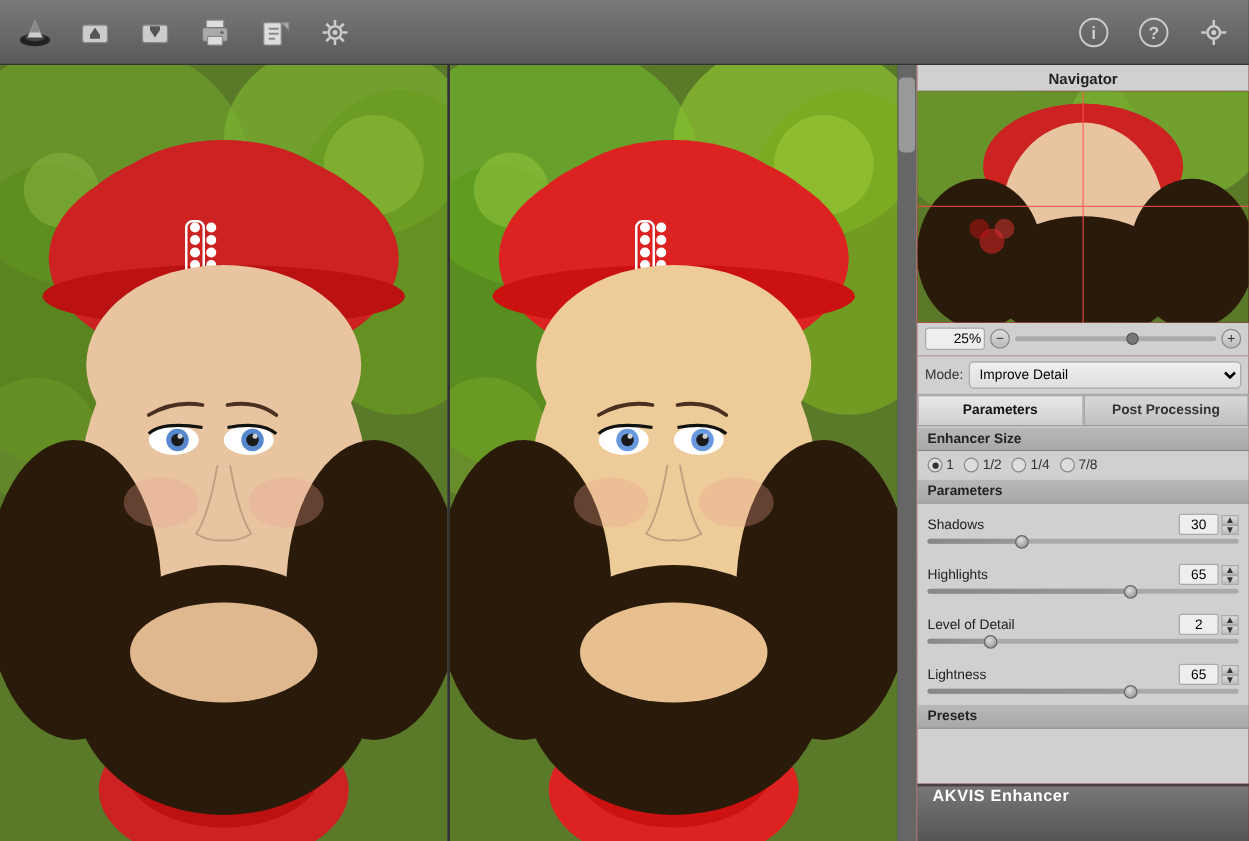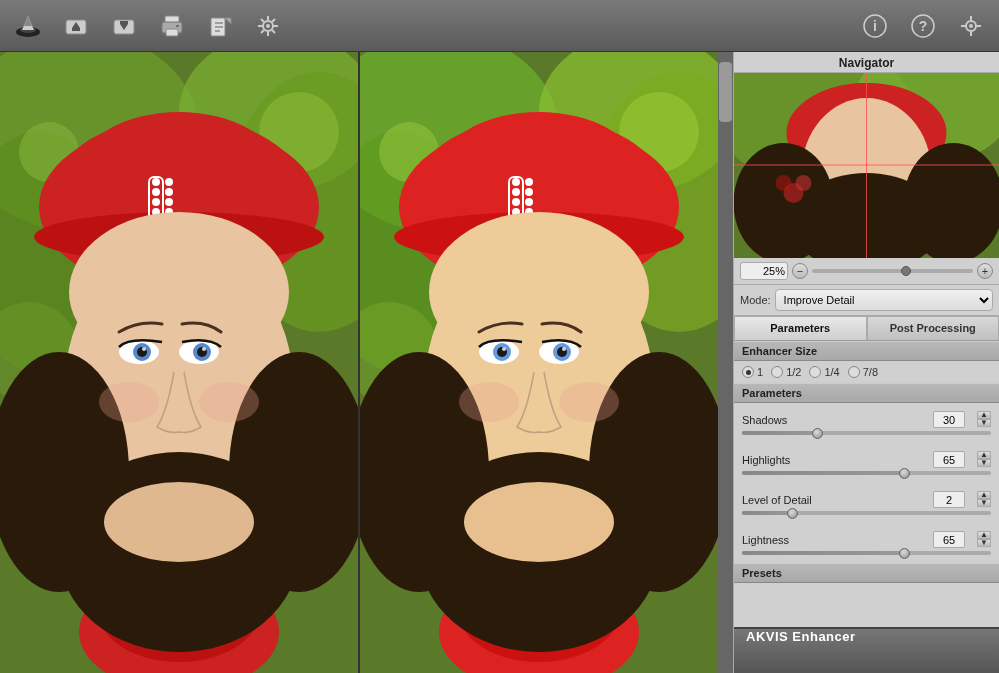--- a/index.html
+++ b/index.html
@@ -270,22 +270,22 @@
       align-items: center;
       margin-bottom: 2px;
     }
     .param-label {
       font-size: 11px;
       color: #222;
       font-weight: 500;
     }
     .param-value-box {
       display: flex;
-      align-items: flex-start;
-      gap: 12px;
+      align-items: center;
+      gap: 2px;
     }
     .param-value {
       width: 32px;
       height: 17px;
       border: 1px solid #aaa;
       border-radius: 2px;
       background: #eee;
       text-align: center;
       font-size: 11px;
     }

